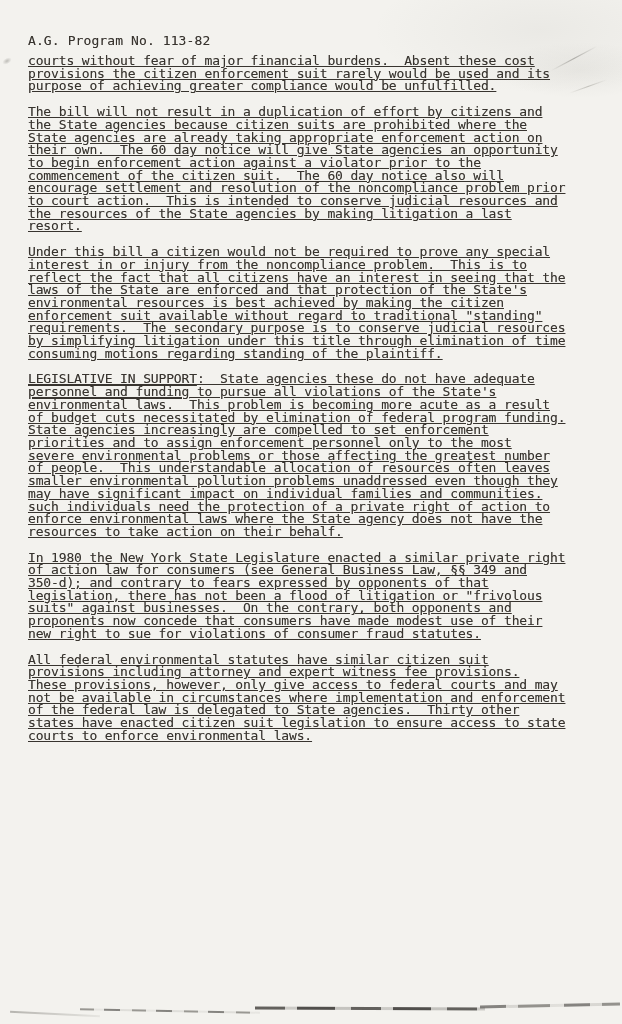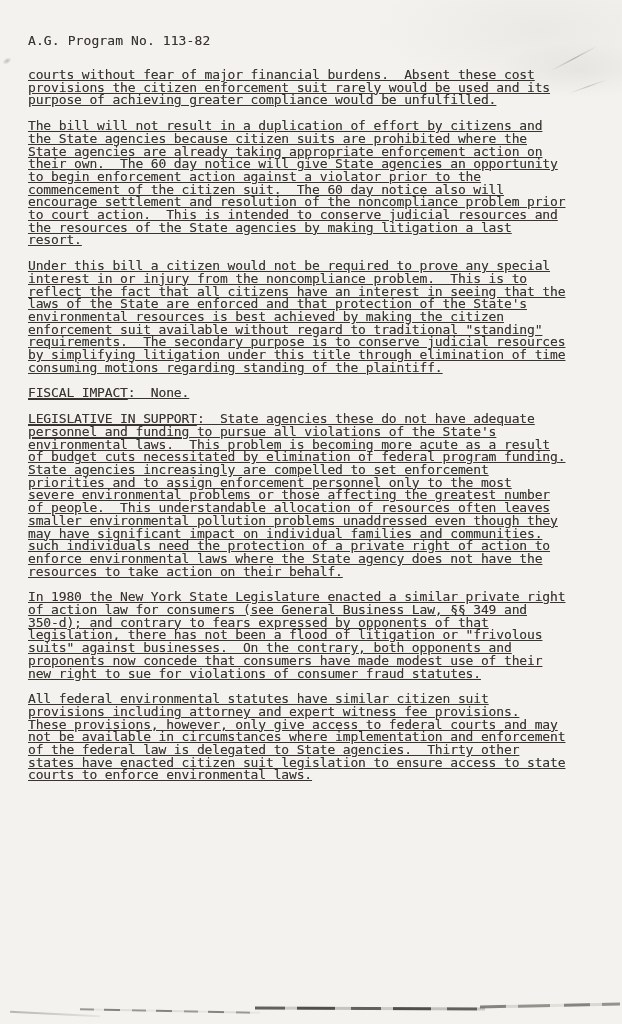--- a/index.html
+++ b/index.html
@@ -24,21 +24,21 @@
       radial-gradient(ellipse 120px 40px at 580px 70px, rgba(110,108,100,0.08), transparent 70%),
       #f3f2ee;
     box-sizing: border-box;
     padding: 34px 26px 0 28px;
     color: #38342f;
   }
   .doc-title {
     font-size: 13px;
     line-height: 13px;
     white-space: pre;
-    margin-bottom: 22px;
+    margin-bottom: 8px;
     letter-spacing: 0.1px;
     text-shadow: 0 0 0.6px rgba(56,52,47,0.45);
   }
   .para {
     font-size: 13px;
     line-height: 12.7px;
     white-space: pre;
     margin: 0 0 13px 0;
     letter-spacing: -0.15px;
     text-shadow: 0 0 0.6px rgba(56,52,47,0.40);
@@ -141,21 +141,20 @@
 interest in or injury from the noncompliance problem.  This is to
 reflect the fact that all citizens have an interest in seeing that the
 laws of the State are enforced and that protection of the State's
 environmental resources is best achieved by making the citizen
 enforcement suit available without regard to traditional "standing"
 requirements.  The secondary purpose is to conserve judicial resources
 by simplifying litigation under this title through elimination of time
 consuming motions regarding standing of the plaintiff.</div>
 
 
-  <div class="para"><span class="u">FISCAL IMPACT</span><span>:  None.</span></div>
 
   <div class="para"><span class="u">LEGISLATIVE IN SUPPORT</span><span>:  State agencies these do not have adequate
 </span><span class="u">personnel and funding</span><span> to pursue all violations of the State's
 environmental laws.  This problem is becoming more acute as a result
 of budget cuts necessitated by elimination of federal program funding.
 State agencies increasingly are compelled to set enforcement
 priorities and to assign enforcement personnel only to the most
 severe environmental problems or those affecting the greatest number
 of people.  This understandable allocation of resources often leaves
 smaller environmental pollution problems unaddressed even though they

